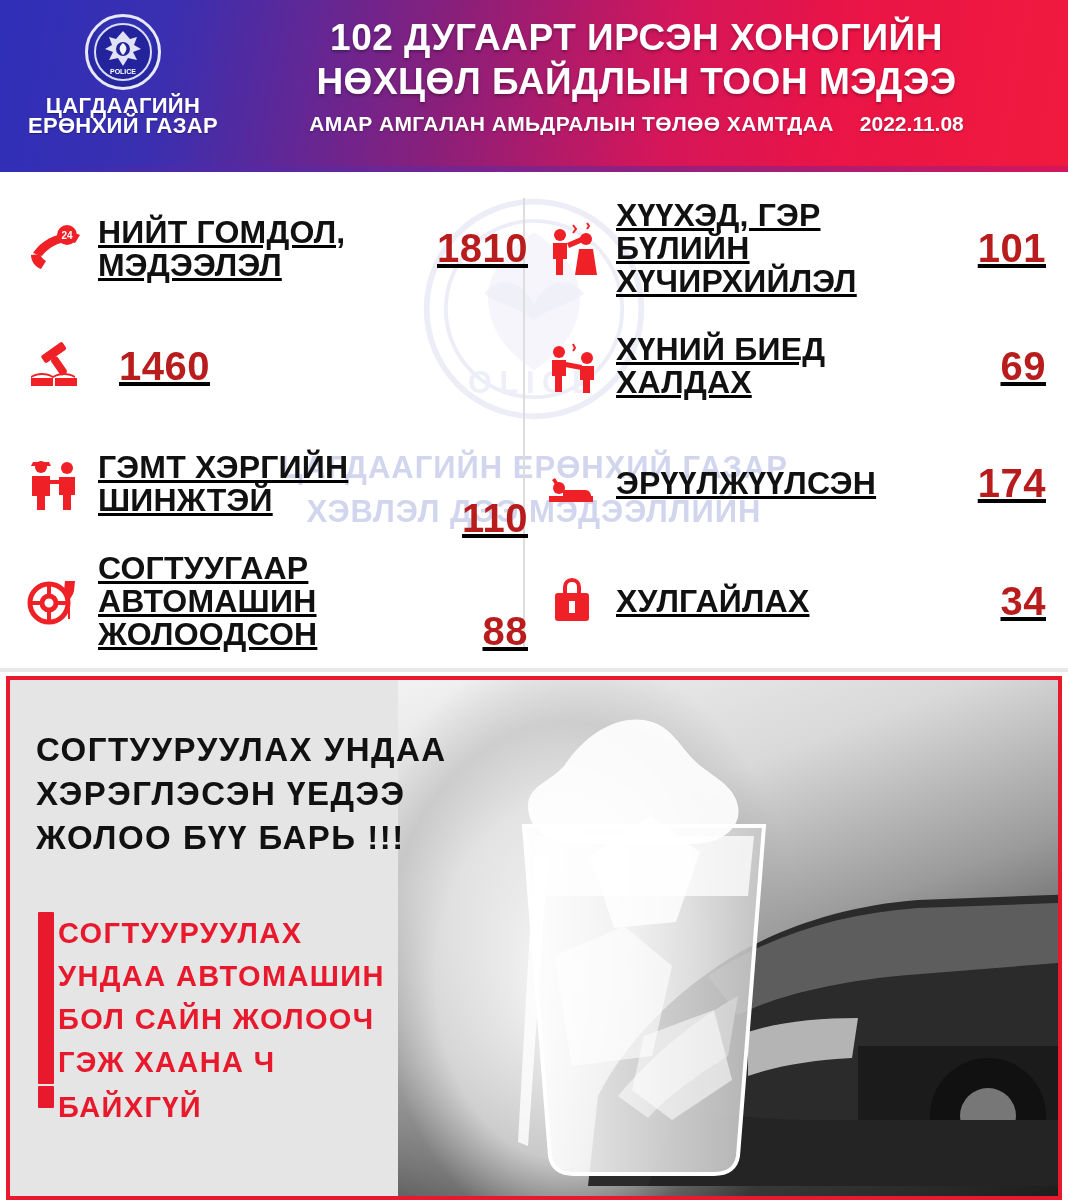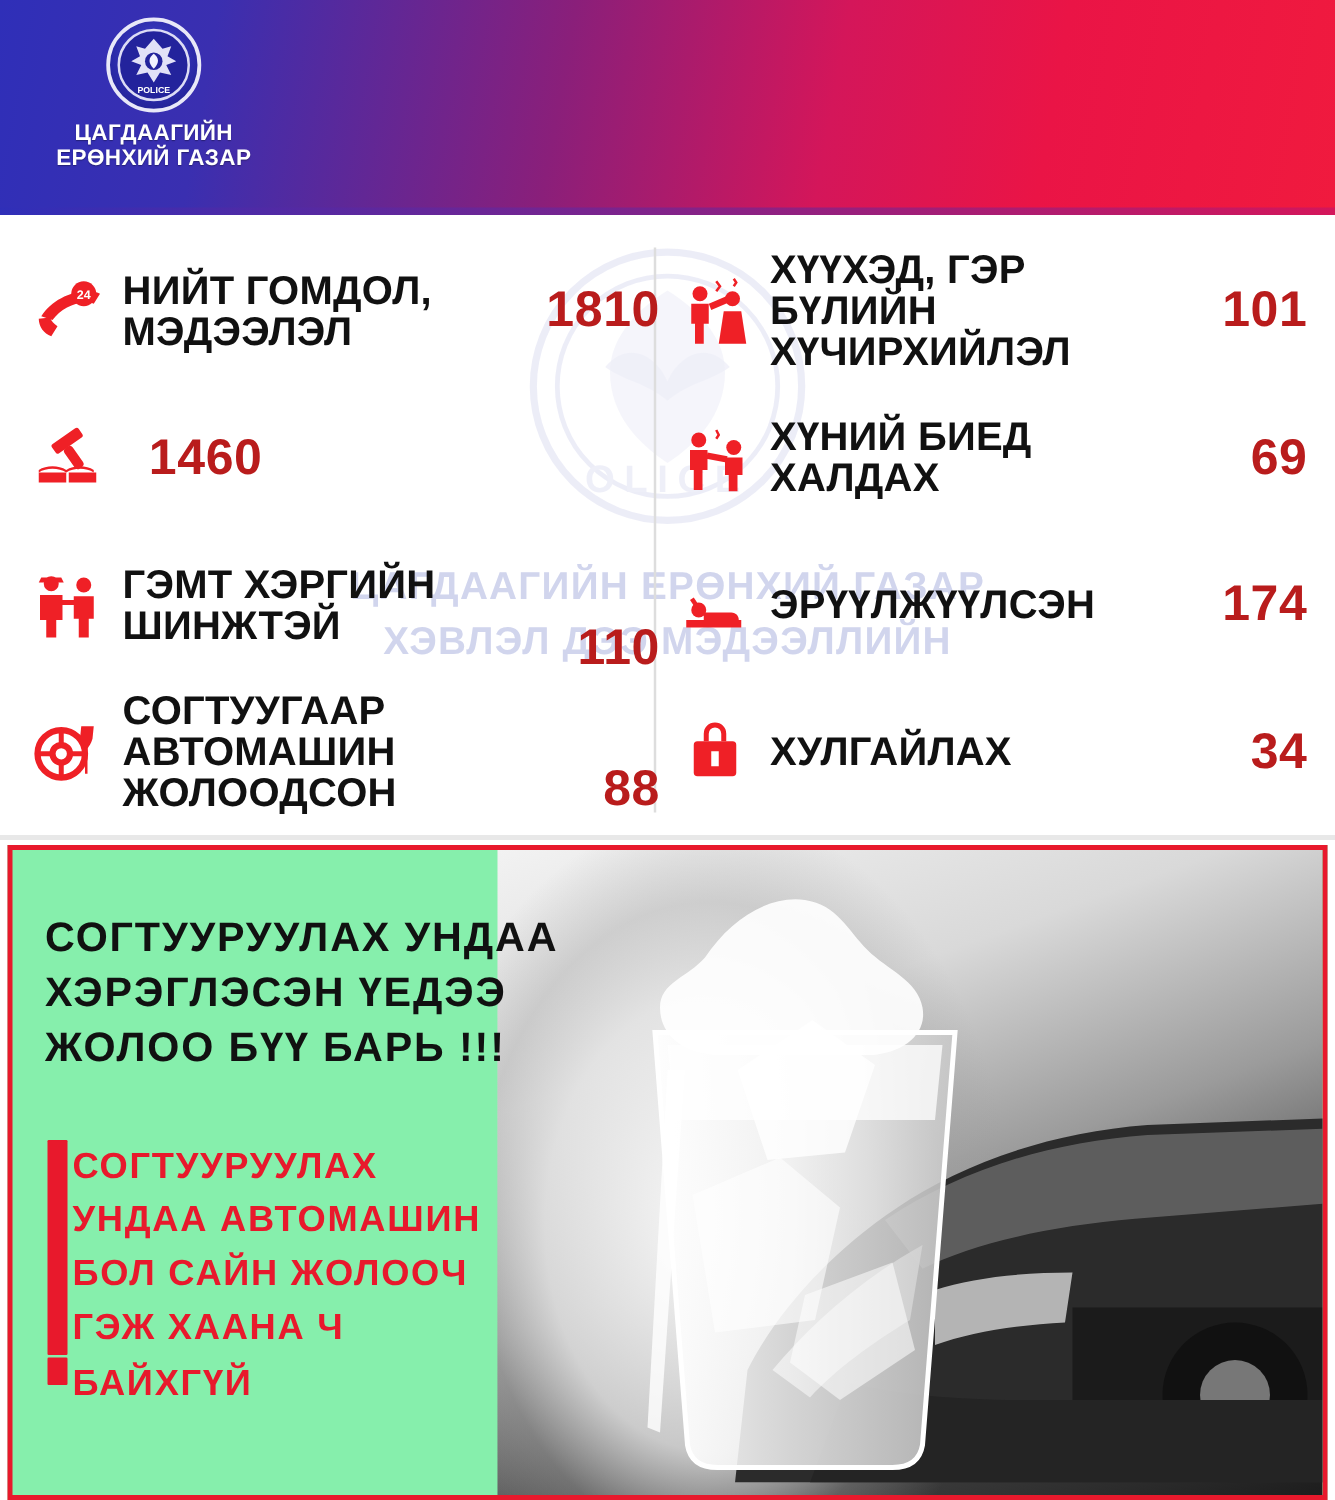--- a/index.html
+++ b/index.html
@@ -30,21 +30,21 @@
     width: 76px; height: 76px; margin: 0 auto;
     border-radius: 50%;
     background: radial-gradient(circle at 50% 40%, #4b4bd8 0%, #2a2aa8 60%, #1b1b84 100%);
     border: 3px solid #e8e8f8;
     position: relative;
     display: flex; align-items: center; justify-content: center;
   }
   .logo-badge svg { width: 60px; height: 60px; }
   .logo-text {
     margin-top: 6px;
-    font-size: 18px; font-weight: bold; line-height: 20px;
+    font-size: 22px; font-weight: bold; line-height: 20px;
     letter-spacing: .3px;
     text-shadow: 0 1px 1px rgba(0,0,0,.35);
   }
   .title-block {
     position: absolute; left: 215px; right: 10px; top: 16px;
     text-align: center; color: #fff;
   }
   .title-l1, .title-l2 {
     font-size: 37px; font-weight: bold; line-height: 44px;
     letter-spacing: .5px;
@@ -87,20 +87,21 @@
     font-size: 31px; font-weight: bold; letter-spacing: 1px;
     white-space: nowrap;
   }
   .wm-line1 { margin-top: 22px; }
   .wm-line2 { margin-top: 8px; }
 
   .cols {
     position: relative; z-index: 2;
     display: flex; height: 100%;
     padding: 18px 22px 12px 22px;
+    text-decoration: underline;
   }
   .col { flex: 1; display: flex; flex-direction: column; }
   .col-left { padding-right: 6px; }
   .col-right { padding-left: 6px; }
   .divider {
     position: absolute; z-index: 2;
     left: 523px; top: 26px; bottom: 22px;
     width: 2px; background: #dddddd;
   }
 
@@ -125,21 +126,21 @@
   }
   .row.r-gemt .val { align-self: flex-end; padding-bottom: 2px; }
   .row.r-sogt .val { align-self: flex-end; padding-bottom: 6px; }
 
   
   .banner {
     position: relative;
     height: 524px;
     margin: 4px 6px 6px 6px;
     border: 4px solid #e8192c;
-    background: #86efac;
+    background: #e5e5e5;
     overflow: hidden;
   }
   .photo {
     position: absolute; right: 0; top: 0; bottom: 0; width: 660px;
     background:
       radial-gradient(ellipse 240px 330px at 170px 58%, rgba(255,255,255,.92) 0%, rgba(228,228,228,.8) 55%, rgba(160,160,160,.35) 78%, rgba(120,120,120,0) 100%),
       linear-gradient(160deg, #f2f2f2 0%, #d9d9d9 28%, #9b9b9b 52%, #4a4a4a 74%, #1d1d1d 100%);
     filter: grayscale(100%);
   }
   
@@ -184,20 +185,28 @@
           <path d="M30 21 c4 3 5 7 0 12 c-5-5-4-9 0-12z" fill="#f2f2ff"></path>
           <text x="30" y="52" font-size="7" font-family="Liberation Sans, sans-serif" fill="#ffffff" text-anchor="middle" font-weight="bold">POLICE</text>
         </svg>
       </div>
       <div class="logo-text">
         <div>ЦАГДААГИЙН</div>
         <div>ЕРӨНХИЙ ГАЗАР</div>
       </div>
     </div>
 
+    <div class="title-block">
+      <div class="title-l1">102 ДУГААРТ ИРСЭН ХОНОГИЙН</div>
+      <div class="title-l2">НӨХЦӨЛ БАЙДЛЫН  ТООН МЭДЭЭ</div>
+      <div class="subline">
+        <div class="sub-text">АМАР АМГАЛАН АМЬДРАЛЫН ТӨЛӨӨ ХАМТДАА</div>
+        <div class="sub-date">2022.11.08</div>
+      </div>
+    </div>
     <div class="header-stripe"></div>
   </div>
 
   <div class="stats">
 
     <div class="watermark">
       <div class="wm-emblem">
         <svg viewBox="0 0 120 120" aria-hidden="true">
           <circle cx="60" cy="60" r="56" fill="none" stroke="#6a6fc0" stroke-width="3"></circle>
           <circle cx="60" cy="60" r="46" fill="none" stroke="#6a6fc0" stroke-width="2"></circle>

